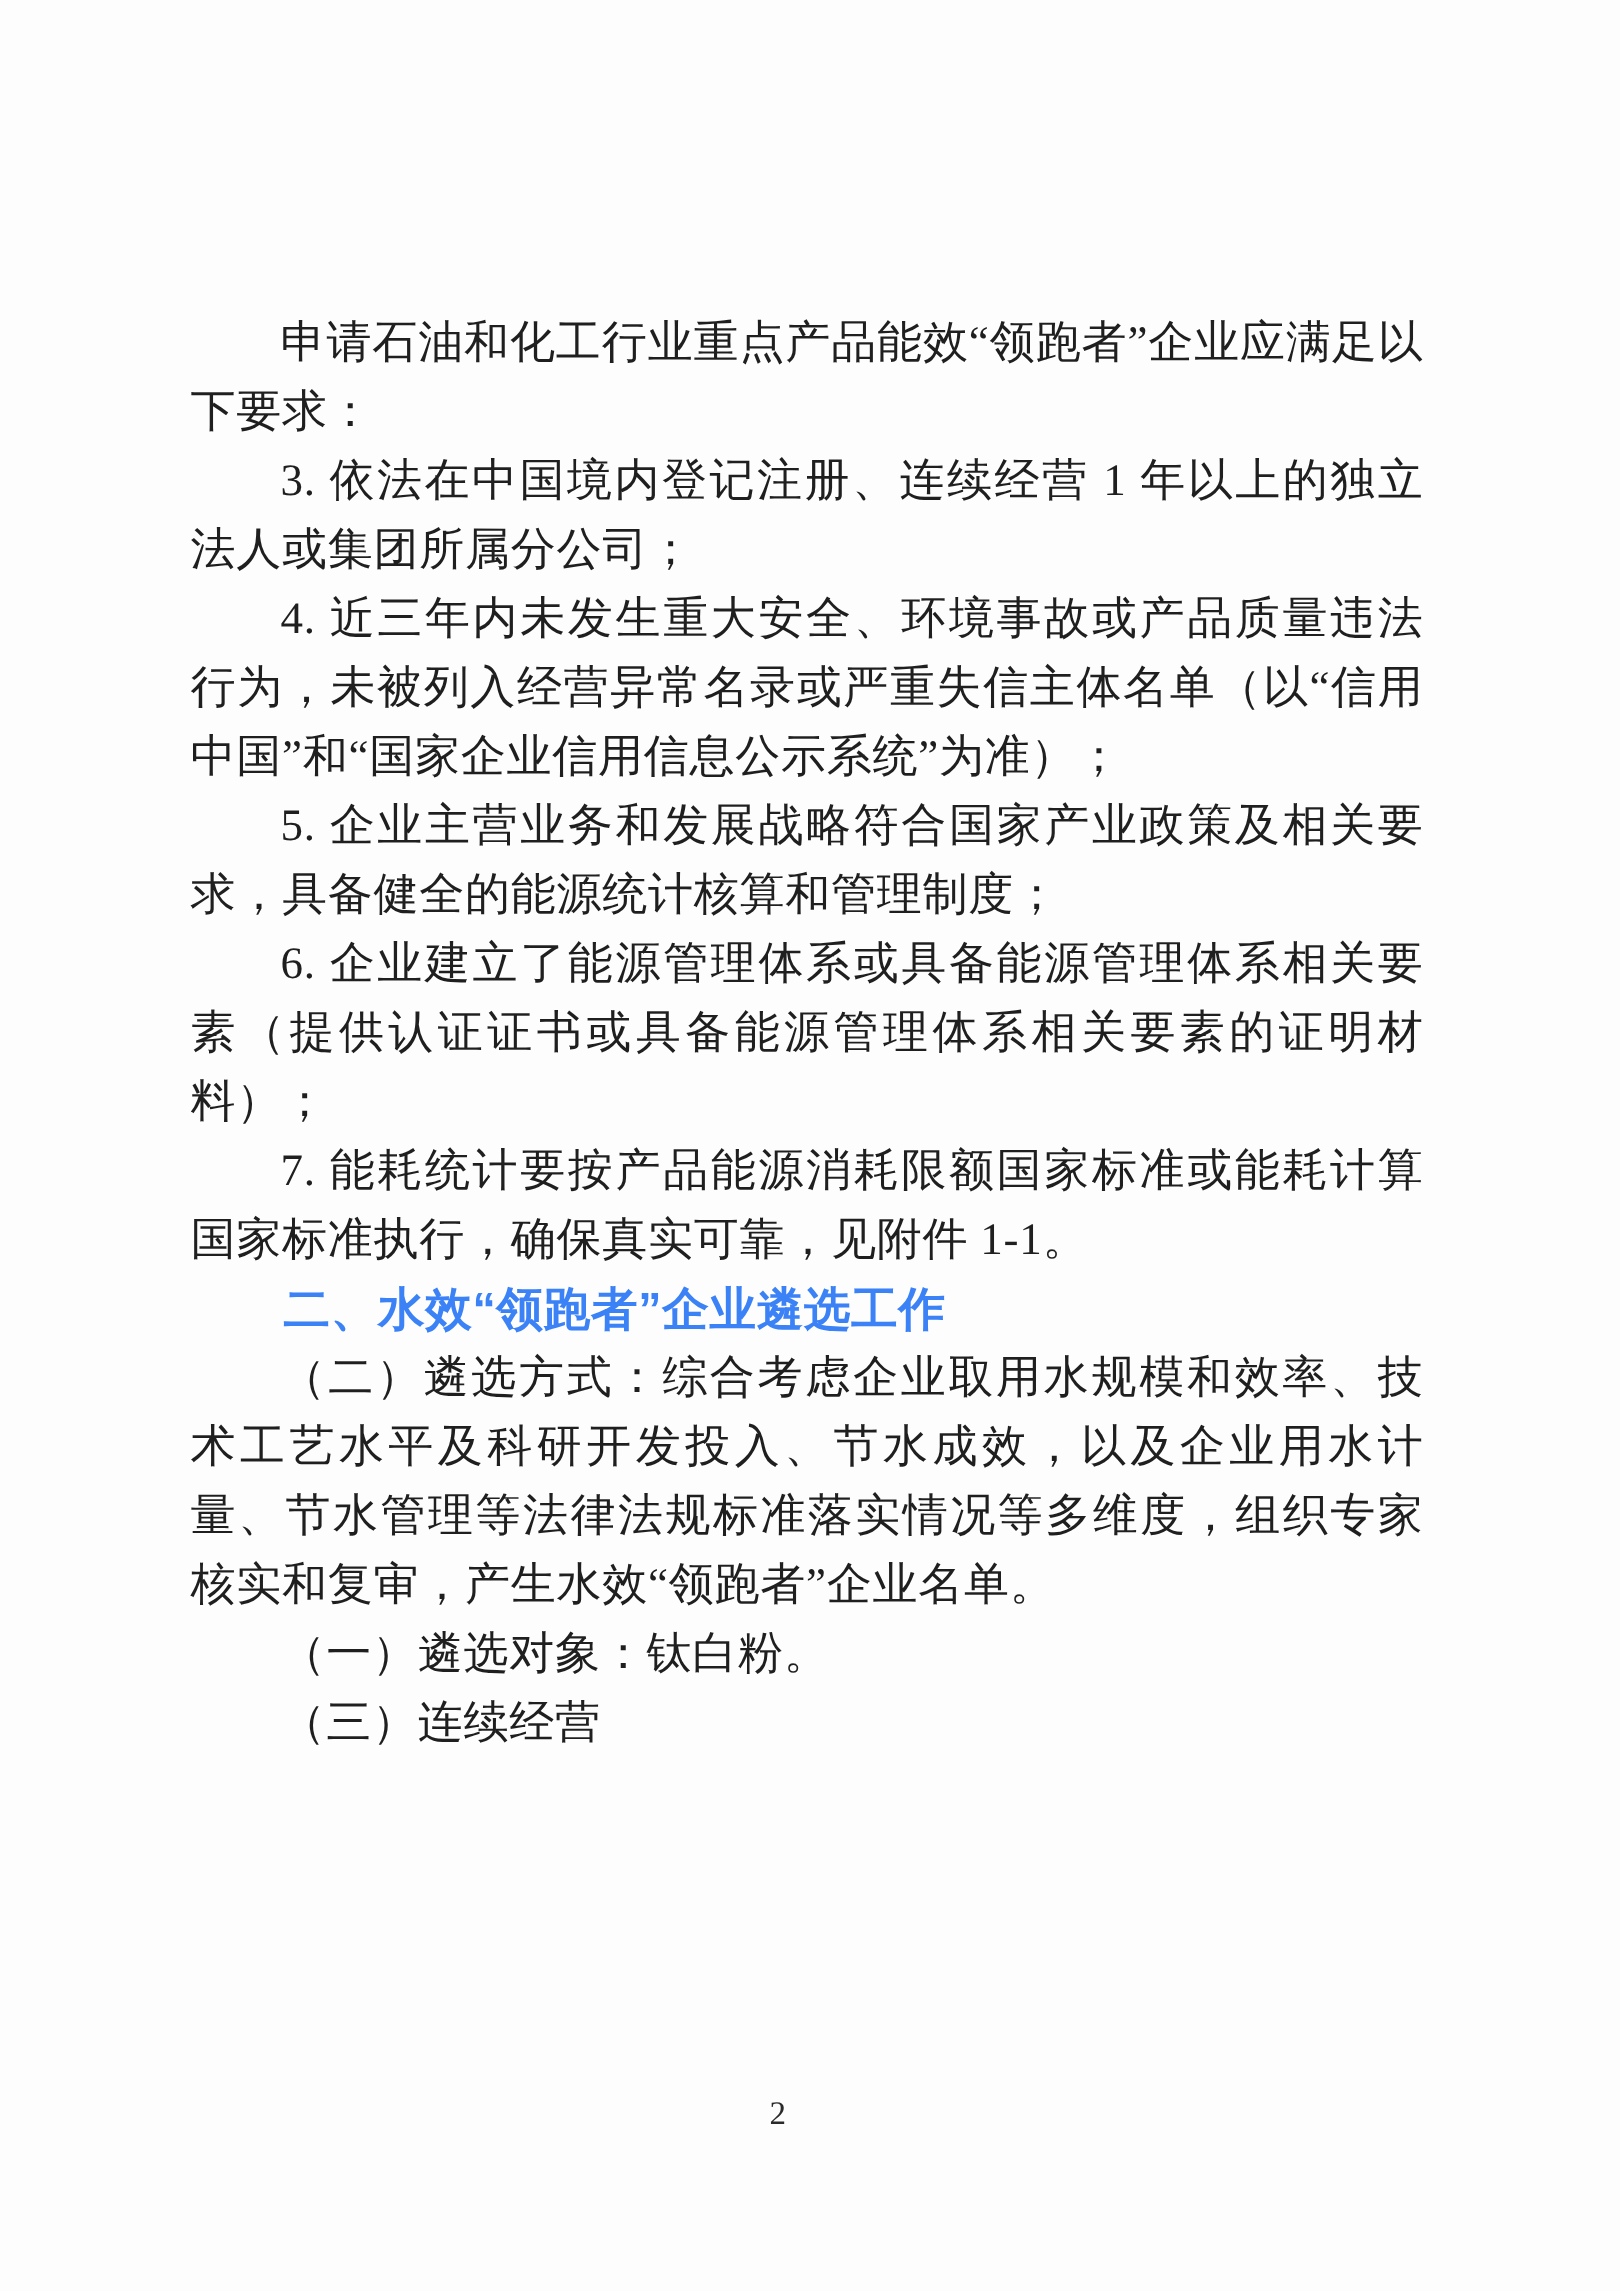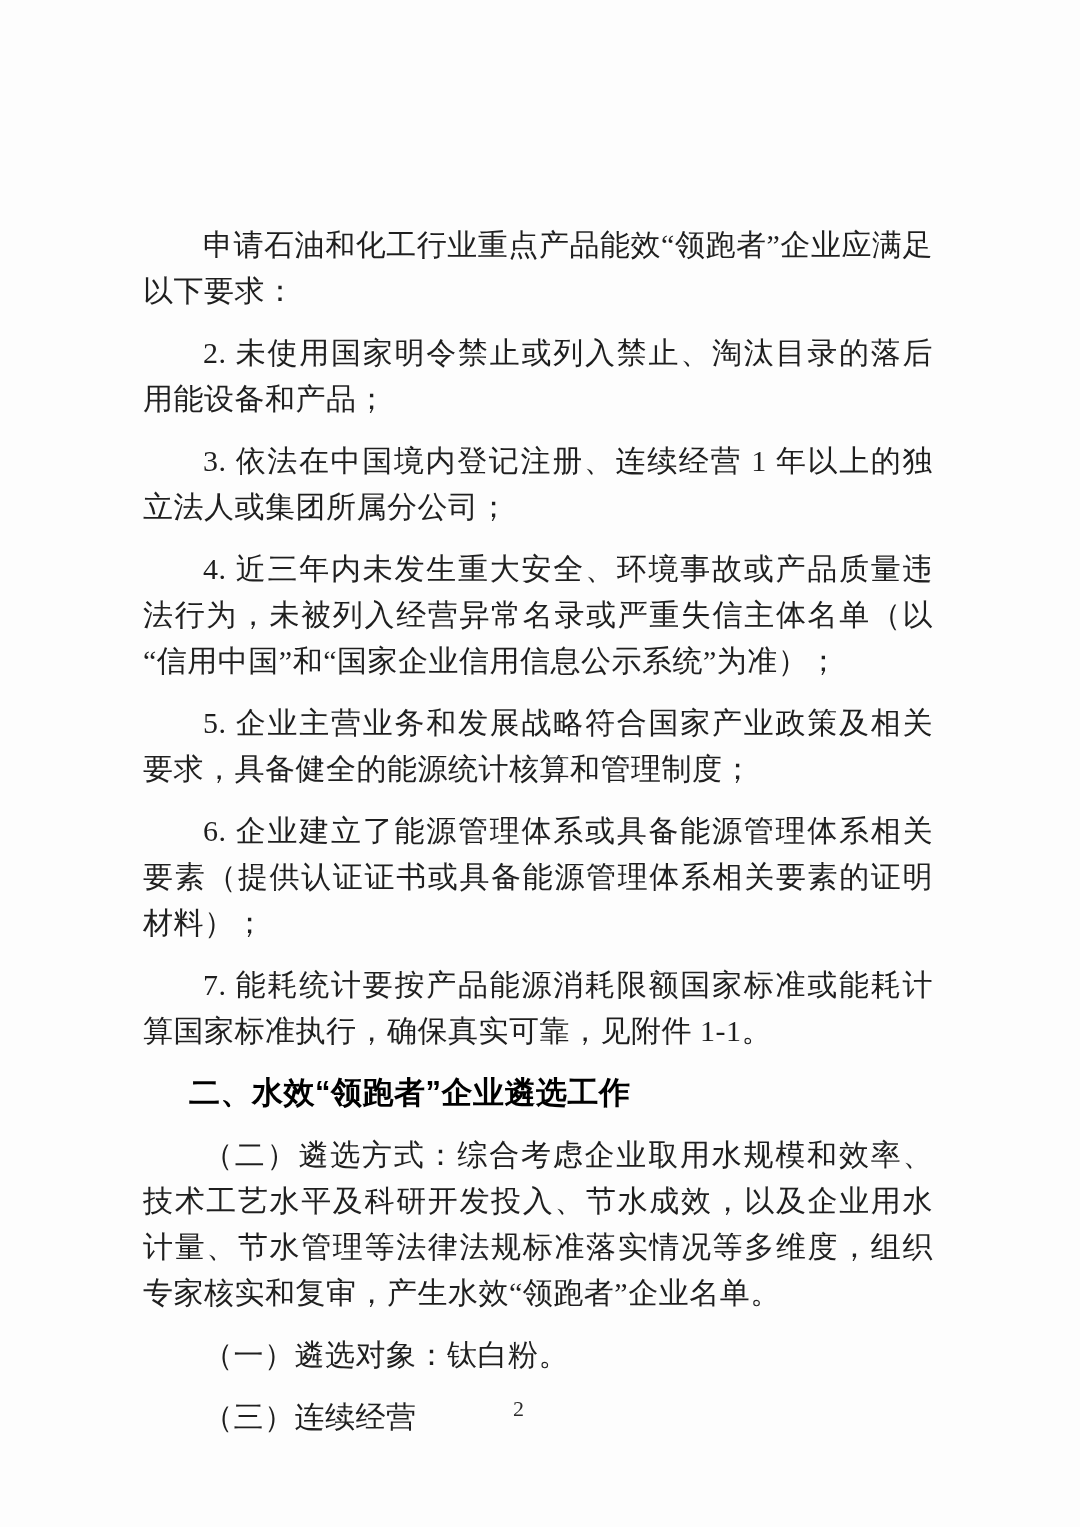--- a/index.html
+++ b/index.html
@@ -20,49 +20,48 @@
     position: absolute;
     left: 127px;
     top: 206px;
     width: 822px;
     font-size: 30px;
     line-height: 46px;
     text-align: justify;
     letter-spacing: 0.5px;
   }
   p.body {
-    margin: 16px;
+    margin: 0;
     text-indent: 2em;
   }
   p.heading {
     margin: 0;
     text-indent: 2em;
     font-family: "Liberation Sans", "DejaVu Sans", sans-serif;
     font-weight: 700;
     font-size: 31px;
-    color: #000000;
+    color: #3b82f6;
   }
   .page-number {
     position: absolute;
     top: 1396px;
     left: 0;
     width: 1037px;
     text-align: center;
     font-size: 22px;
     color: #2a2a2a;
     font-family: "Liberation Serif", "DejaVu Serif", serif;
   }
 </style>
 </head>
 <body>
 
 <div class="page">
   <div class="content">
     <p class="body">申请石油和化工行业重点产品能效“领跑者”企业应满足以下要求：</p>
-    <p class="body">2. 未使用国家明令禁止或列入禁止、淘汰目录的落后用能设备和产品；</p>
     <p class="body">3. 依法在中国境内登记注册、连续经营 1 年以上的独立法人或集团所属分公司；</p>
     <p class="body">4. 近三年内未发生重大安全、环境事故或产品质量违法行为，未被列入经营异常名录或严重失信主体名单（以“信用中国”和“国家企业信用信息公示系统”为准）；</p>
     <p class="body">5. 企业主营业务和发展战略符合国家产业政策及相关要求，具备健全的能源统计核算和管理制度；</p>
     <p class="body">6. 企业建立了能源管理体系或具备能源管理体系相关要素（提供认证证书或具备能源管理体系相关要素的证明材料）；</p>
     <p class="body">7. 能耗统计要按产品能源消耗限额国家标准或能耗计算国家标准执行，确保真实可靠，见附件 1-1。</p>
     <p class="heading">二、水效“领跑者”企业遴选工作</p>
     <p class="body">（二）遴选方式：综合考虑企业取用水规模和效率、技术工艺水平及科研开发投入、节水成效，以及企业用水计量、节水管理等法律法规标准落实情况等多维度，组织专家核实和复审，产生水效“领跑者”企业名单。</p>
     <p class="body">（一）遴选对象：钛白粉。</p>
     <p class="body">（三）连续经营</p>
   </div>

